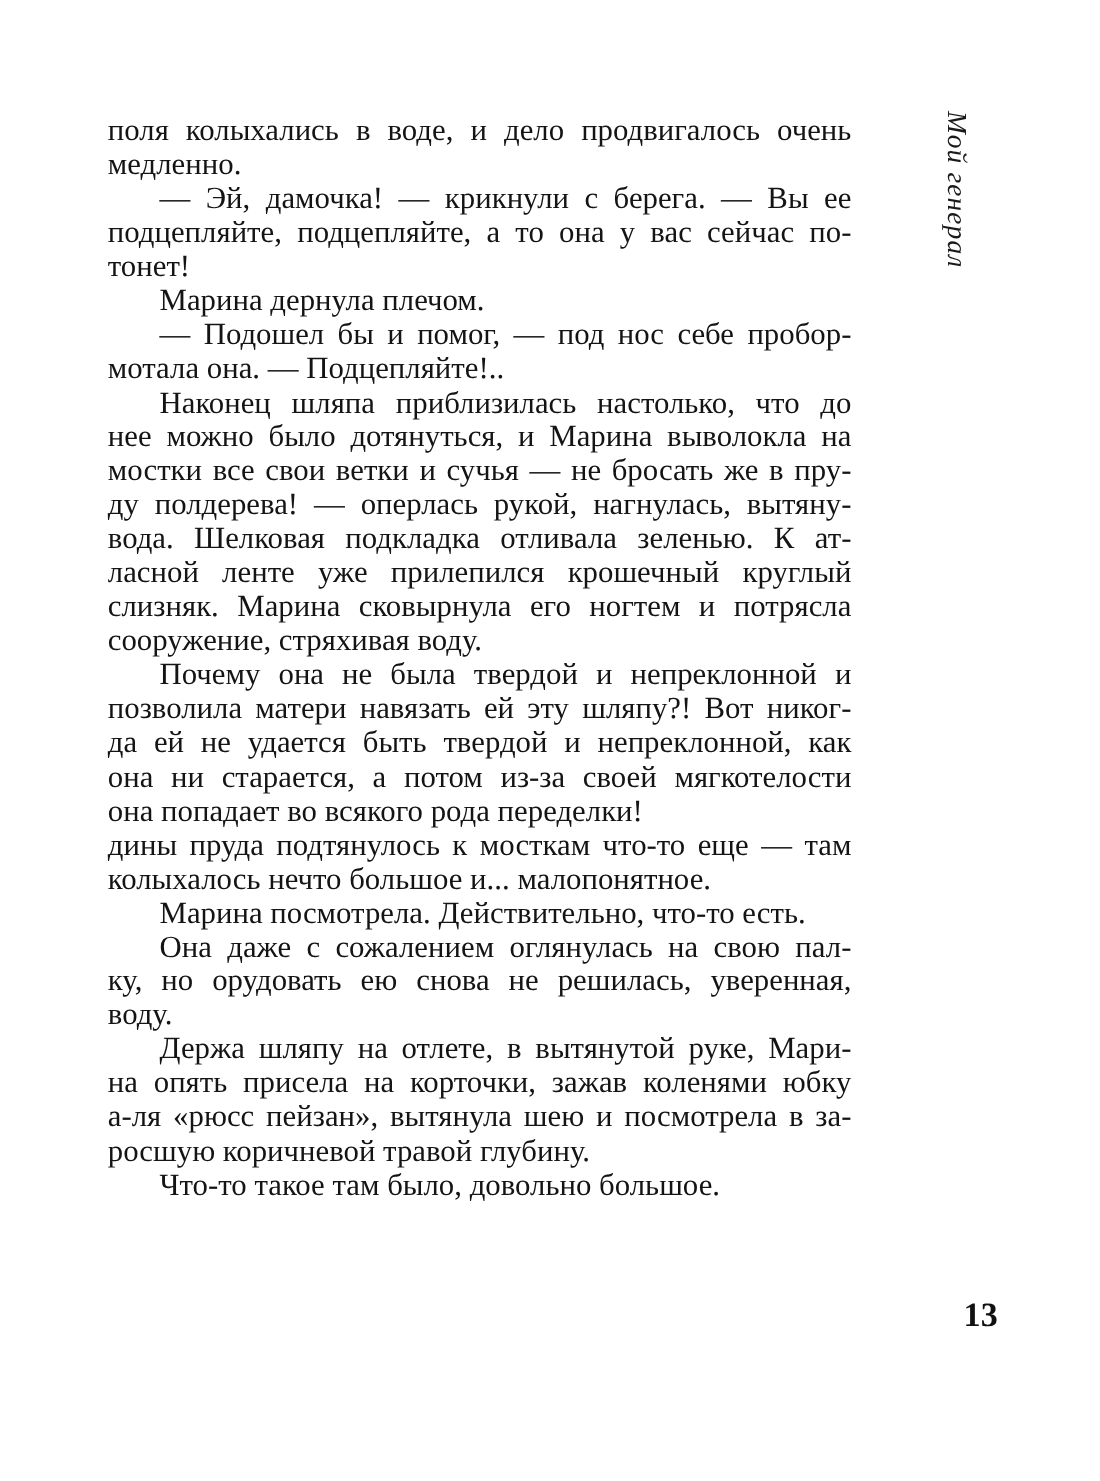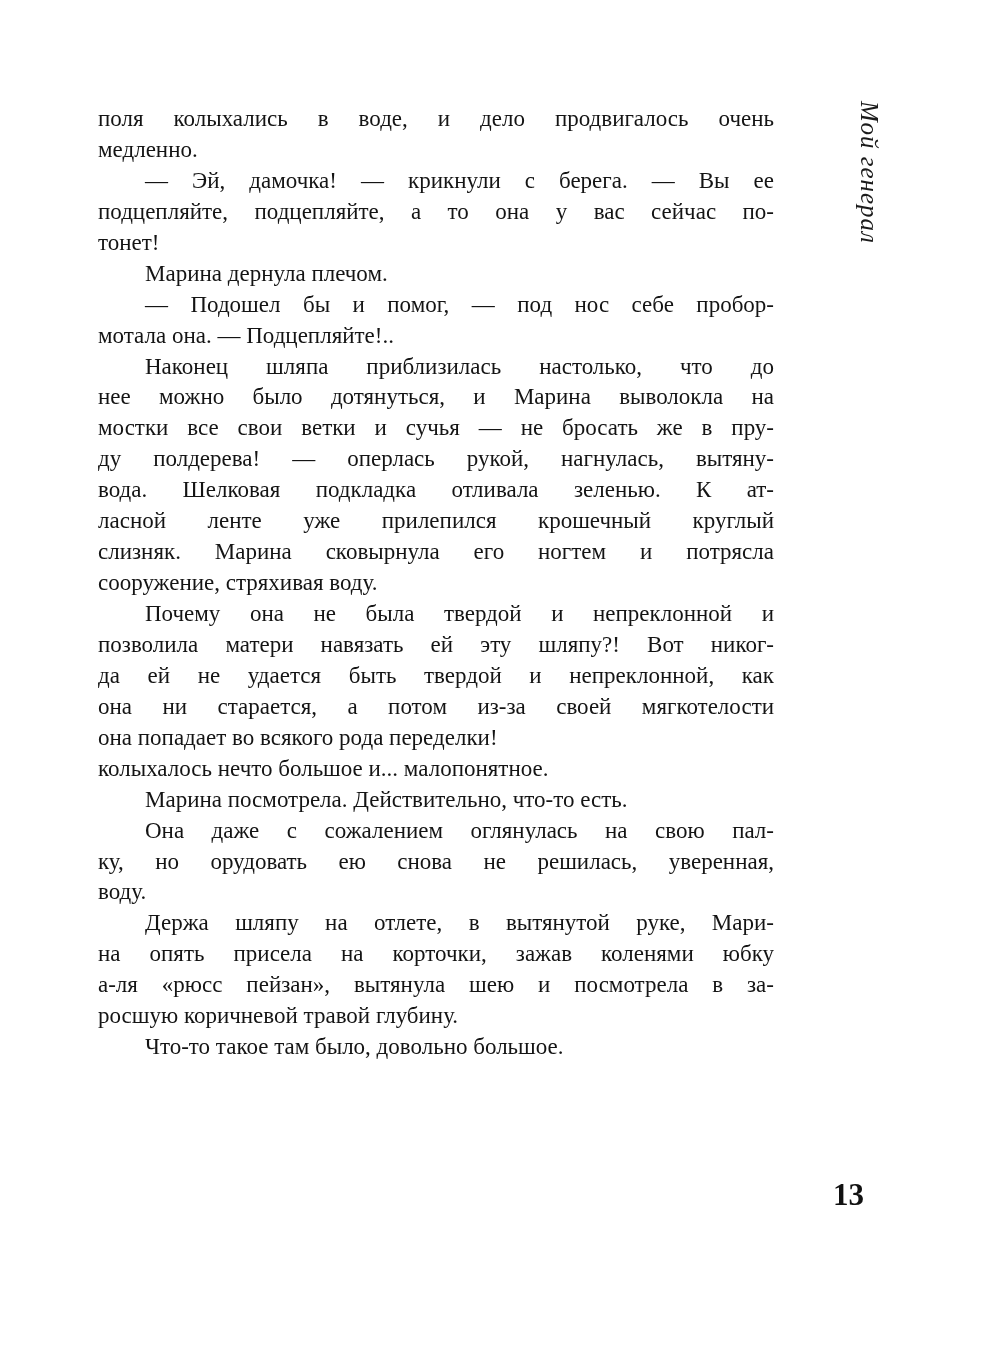--- a/index.html
+++ b/index.html
@@ -19,21 +19,21 @@
   }
   .body-text {
     position: absolute;
     left: 98px;
     top: 104px;
     width: 676px;
   }
   .line {
     height: 30.95px;
     line-height: 30.95px;
-    font-size: 23px;
+    font-size: 28px;
     text-align: left;
     white-space: normal;
   }
   .line.j {
     text-align: justify;
     text-align-last: justify;
   }
   .line.ind {
     padding-left: 47px;
   }
@@ -45,21 +45,21 @@
     writing-mode: vertical-rl;
     text-orientation: mixed;
     font-style: italic;
     font-size: 25px;
     letter-spacing: 1px;
     color: #1a1a1a;
   }
   .page-number {
     position: absolute;
     top: 1177px;
-    left: 833px;
+    left: 876px;
     width: 44px;
     font-weight: bold;
     font-size: 31px;
     color: #111111;
     text-align: left;
   }
 </style>
 </head>
 <body>
 
@@ -82,20 +82,21 @@
       <div class="line j">ду полдерева! — оперлась рукой, нагнулась, вытяну-</div>
       <div class="line j">вода. Шелковая подкладка отливала зеленью. К ат-</div>
       <div class="line j">ласной ленте уже прилепился крошечный круглый</div>
       <div class="line j">слизняк. Марина сковырнула его ногтем и потрясла</div>
       <div class="line">сооружение, стряхивая воду.</div>
       <div class="line j ind">Почему она не была твердой и непреклонной и</div>
       <div class="line j">позволила матери навязать ей эту шляпу?! Вот никог-</div>
       <div class="line j">да ей не удается быть твердой и непреклонной, как</div>
       <div class="line j">она ни старается, а потом из-за своей мягкотелости</div>
       <div class="line">она попадает во всякого рода переделки!</div>
+      <div class="line j">дины пруда подтянулось к мосткам что-то еще — там</div>
       <div class="line">колыхалось нечто большое и... малопонятное.</div>
       <div class="line ind">Марина посмотрела. Действительно, что-то есть.</div>
       <div class="line j ind">Она даже с сожалением оглянулась на свою пал-</div>
       <div class="line j">ку, но орудовать ею снова не решилась, уверенная,</div>
       <div class="line">воду.</div>
       <div class="line j ind">Держа шляпу на отлете, в вытянутой руке, Мари-</div>
       <div class="line j">на опять присела на корточки, зажав коленями юбку</div>
       <div class="line j">а-ля «рюсс пейзан», вытянула шею и посмотрела в за-</div>
       <div class="line">росшую коричневой травой глубину.</div>
       <div class="line ind">Что-то такое там было, довольно большое.</div>

